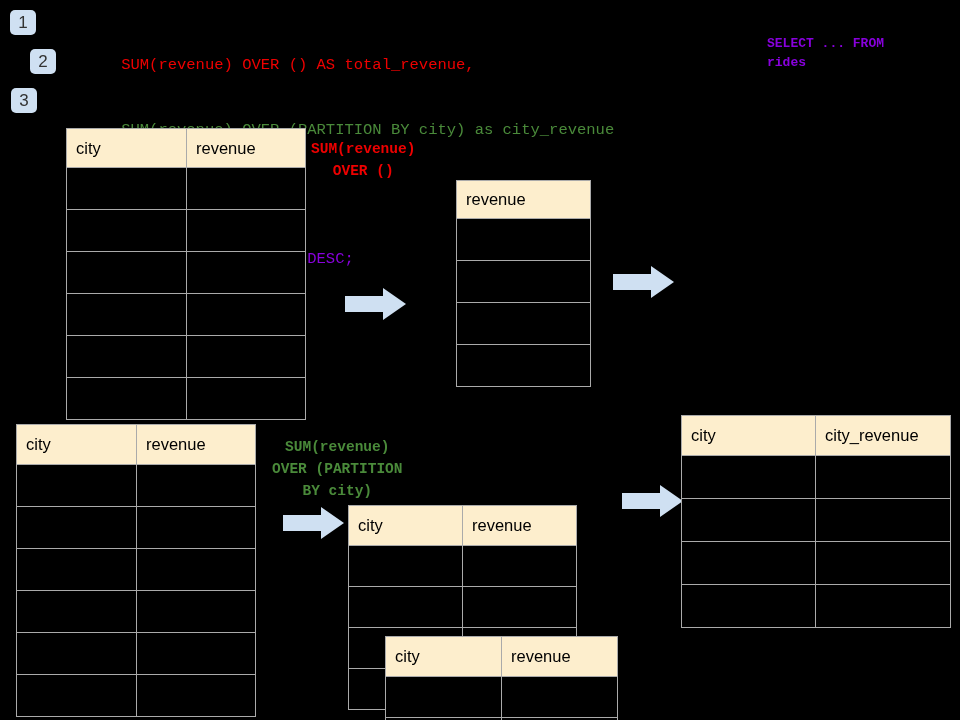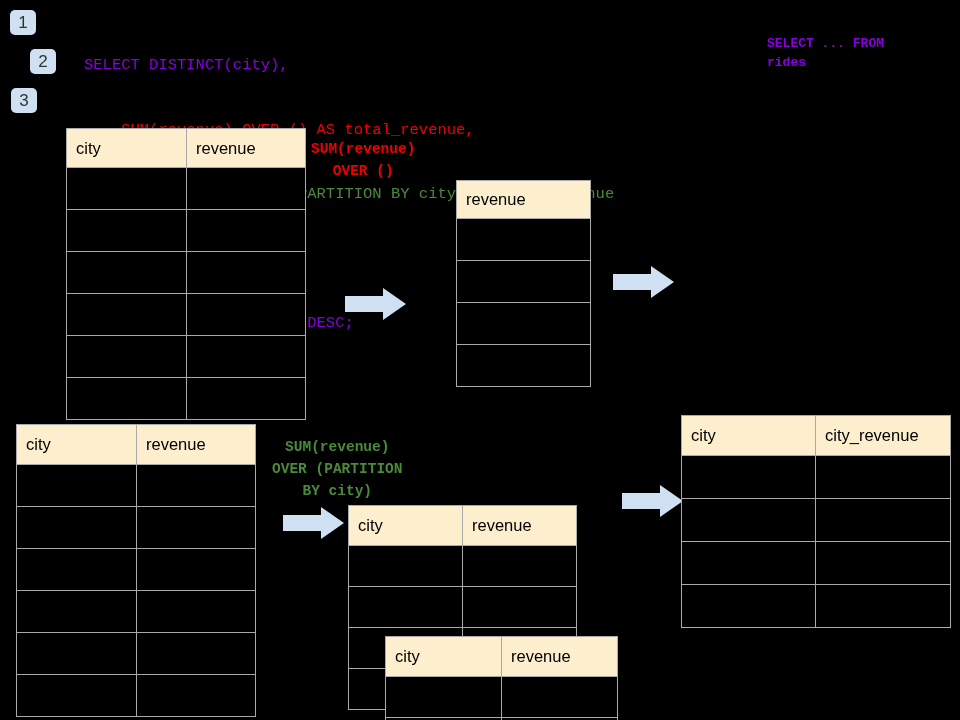--- a/index.html
+++ b/index.html
@@ -99,21 +99,20 @@
 </head>
 <body>
 
 <div id="canvas">
 
   <div class="step-badge" style="left:10px; top:10px;">1</div>
   <div class="step-badge" style="left:30px; top:49px;">2</div>
   <div class="step-badge" style="left:11px; top:88px;">3</div>
 
   <div class="sql-block" style="left:84px; top:12px;">
-    <span class="sql-line c-purple">SELECT DISTINCT(city),</span>
     <span class="sql-line c-red">    SUM(revenue) OVER () AS total_revenue,</span>
     <span class="sql-line c-green">    SUM(revenue) OVER (PARTITION BY city) as city_revenue</span>
     <span class="sql-line c-purple">  FROM rides</span>
     <span class="sql-line c-purple">  ORDER by city_revenue DESC;</span>
   </div>
 
   <div class="annot-sm" style="left:748px; top:34px;margin-left:19px;">SELECT ... FROM
 rides</div>
 
   <div class="annot c-red" style="left:311px; top:138px;">SUM(revenue)

